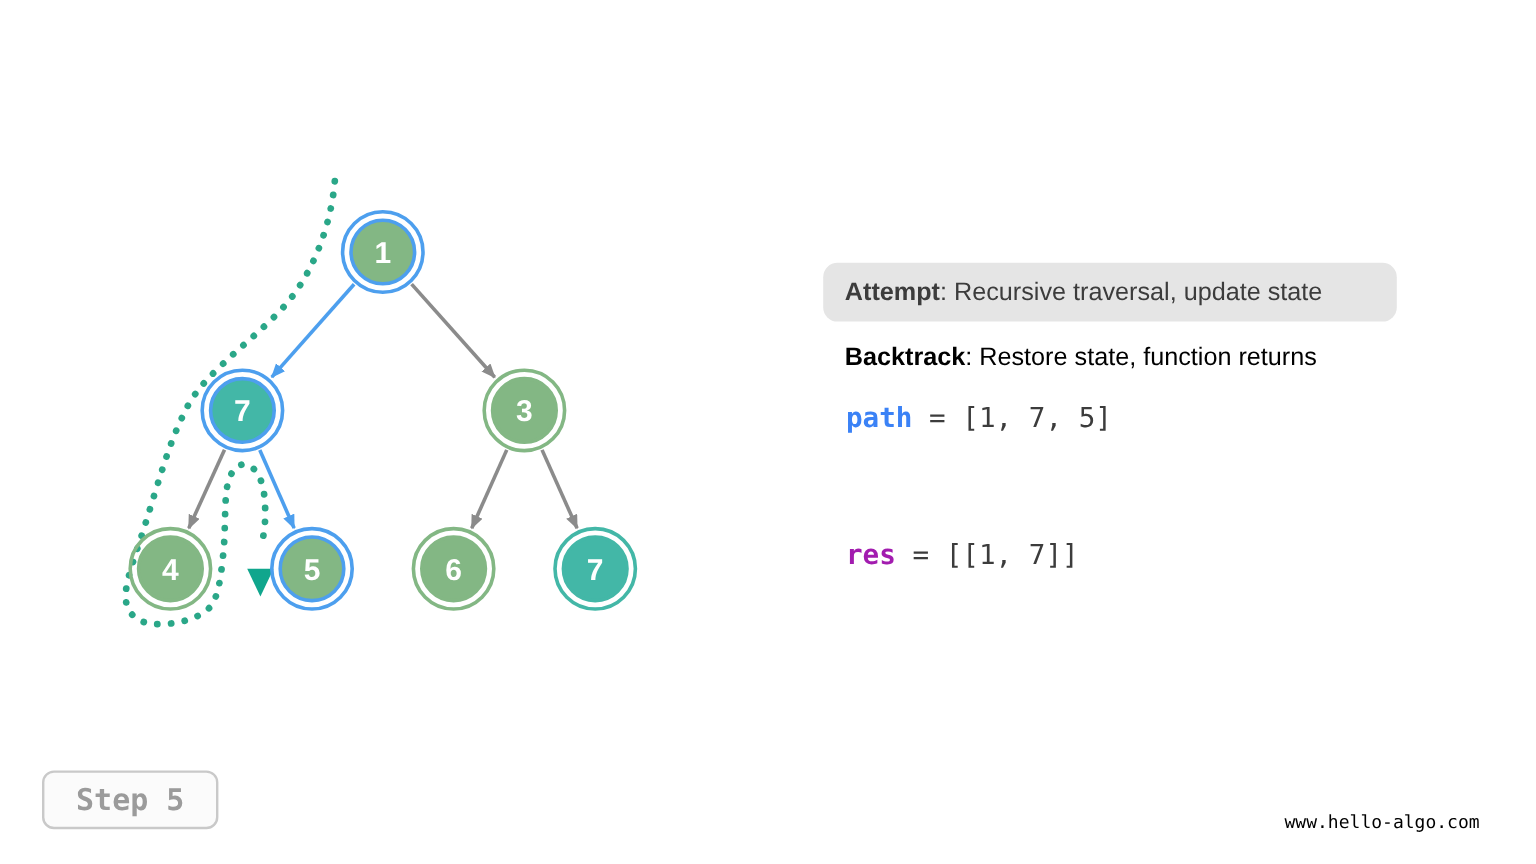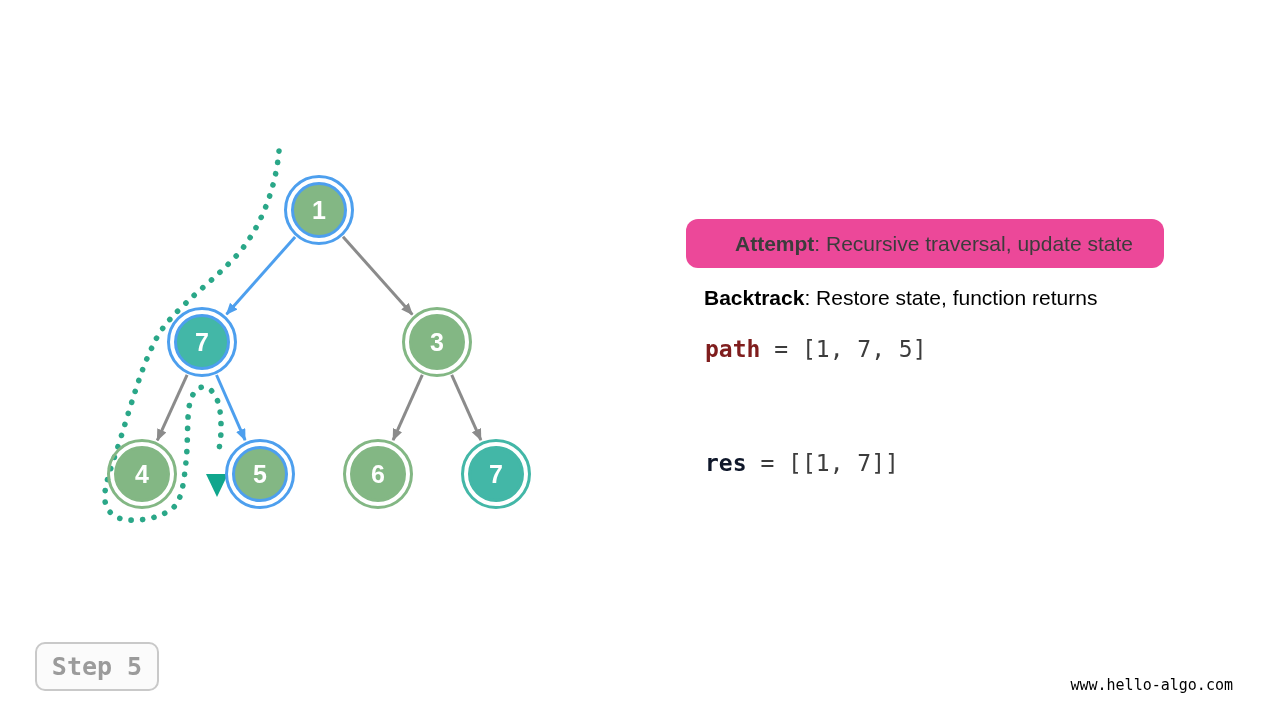--- a/index.html
+++ b/index.html
@@ -6,43 +6,43 @@
   body{
     width:1280px;height:720px;position:relative;overflow:hidden;
     background:#ffffff;
     font-family:"Liberation Sans", sans-serif;
   }
   .stage{position:absolute;inset:0;}
   #tree-svg{position:absolute;left:0;top:0;}
 
   .attempt-box{
     position:absolute;left:686px;top:219px;width:478px;height:49px;
-    background:#ec4899;border-radius:12px;
+    background:#e5e5e5;border-radius:12px;
     line-height:49px;padding-left:18px;box-sizing:border-box;
-    font-size:21px;color:#3c3c3c;white-space:pre;text-align:center;
+    font-size:21px;color:#3c3c3c;white-space:pre;
   }
   .text-line{
     position:absolute;left:704px;font-size:21px;color:#000000;
     line-height:1;white-space:pre;
   }
   .backtrack-line{top:287px;}
   .bold{font-weight:700;}
 
   .code-line{
     position:absolute;left:705px;
     font-family:"DejaVu Sans Mono", monospace;
     font-size:23px;line-height:1;color:#3c3c3c;white-space:pre;
   }
   .path-line{top:338px;}
   .res-line{top:452px;}
-  .var-blue{color:#7f1d1d;font-weight:700;}
-  .var-teal{color:#0f172a;font-weight:700;}
+  .var-blue{color:#3b82f6;font-weight:700;}
+  .var-teal{color:#a21caf;font-weight:700;}
 
   .step-box{
-    position:absolute;left:35px;top:642px;width:124px;height:49px;
+    position:absolute;left:35px;top:642px;width:147px;height:49px;
     box-sizing:border-box;border:2px solid #c9c9c9;border-radius:10px;
     background:#fbfbfb;
     display:flex;align-items:center;justify-content:center;
     font-family:"DejaVu Sans Mono", monospace;
     font-size:25px;font-weight:700;color:#9b9b9b;
   }
   .watermark{
     position:absolute;top:676px;right:47px;
     font-family:"DejaVu Sans Mono", monospace;
     font-size:15px;color:#000000;

